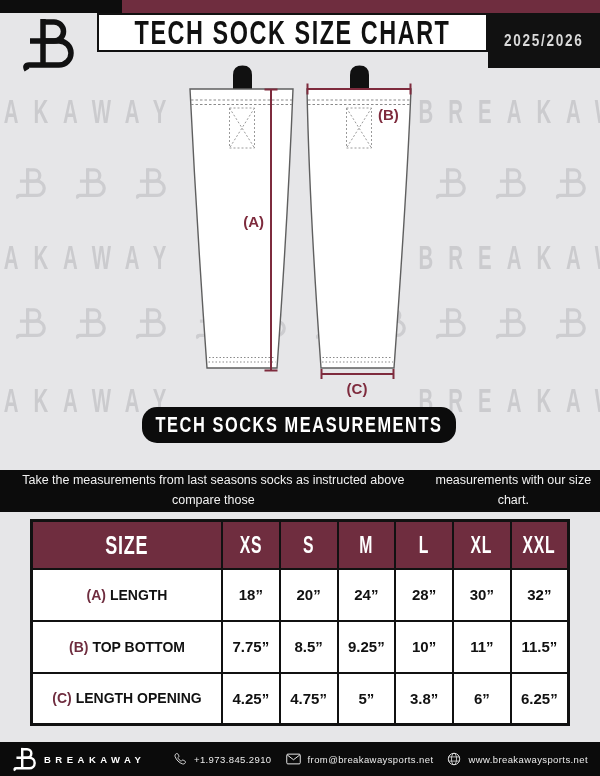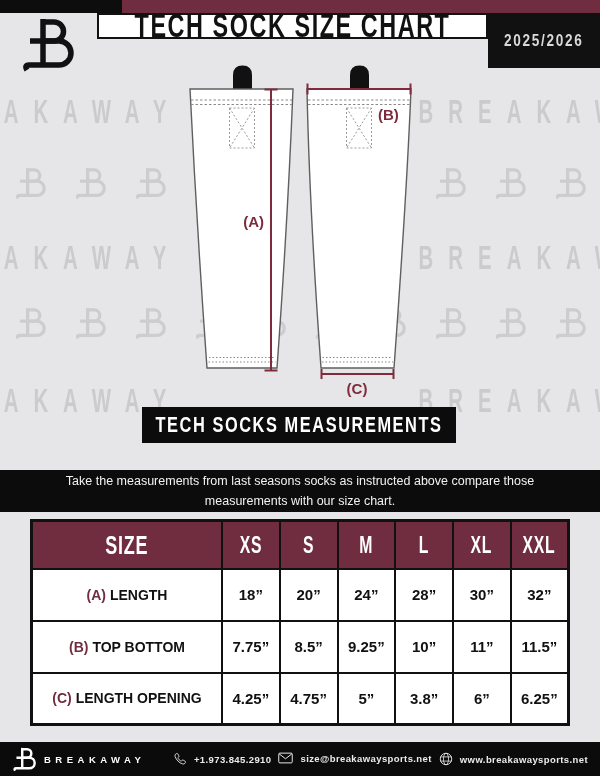--- a/index.html
+++ b/index.html
@@ -3,21 +3,21 @@
 <meta charset="utf-8">
 <style>
   html,body{margin:0;padding:0;background:#bbb;}
   .page{position:relative;width:600px;height:776px;background:#e6e6e8;overflow:hidden;
         font-family:"Liberation Sans",sans-serif;margin:0 auto;}
   .abs{position:absolute;}
 
   
   .maroon-bar{left:108px;top:0;width:492px;height:15px;background:#6f2d3f;}
   .black-strip{left:0;top:0;width:122px;height:13px;background:#0d0d0d;}
-  .title-box{left:97px;top:13px;width:391px;height:26px;background:#fff;border:2px solid #111;
+  .title-box{left:97px;top:13px;width:391px;height:39px;background:#fff;border:2px solid #111;
              box-sizing:border-box;display:flex;align-items:center;justify-content:center;}
   .title-text{font-size:30px;font-weight:800;letter-spacing:2px;color:#111;white-space:nowrap;
               display:inline-block;transform:scale(0.78,1.12);}
   .year-box{left:488px;top:13px;width:112px;height:55px;background:#111;display:flex;
             align-items:center;justify-content:center;}
   .year-text{font-size:16px;font-weight:700;letter-spacing:2px;color:#d9d9d9;white-space:nowrap;
              display:inline-block;transform:scaleX(0.85);}
   .logo-main{left:20px;top:13px;width:54px;height:62px;color:#111;}
 
   
@@ -27,28 +27,28 @@
            display:inline-block;transform:scaleX(0.6);}
   .wm-logos{left:0;width:600px;display:flex;justify-content:space-around;align-items:center;
             color:#cdcdd0;pointer-events:none;}
   .wm-logos svg{width:32px;height:38px;}
 
   
   .sock-svg{left:0;top:0;width:600px;height:420px;}
   .meas-label{font-size:15px;font-weight:800;color:#7e2b3d;}
 
   
-  .badge{left:142px;top:407px;width:314px;height:36px;background:#0c0c0c;border-radius:0;
+  .badge{left:142px;top:407px;width:314px;height:36px;background:#0c0c0c;border-radius:15px;
          display:flex;align-items:center;justify-content:center;}
   .badge-text{font-size:21px;font-weight:800;letter-spacing:2px;color:#fff;white-space:nowrap;
               display:inline-block;transform:scale(0.78,1.05);}
   .unit{left:0;top:470px;width:600px;text-align:center;font-style:italic;font-weight:600;
         font-size:15px;color:#3a3a3a;}
   .instruction{left:0;top:470px;width:600px;height:42px;background:#0c0c0c;color:#f2f2f2;
-               font-size:12.5px;line-height:1.6;text-align:center;display:flex;flex-direction:column;
+               font-size:12.5px;line-height:1.6;text-align:center;display:flex;flex-direction:row;
                justify-content:center;}
 
   
   .size-table{position:absolute;left:30px;top:519px;width:540px;border-collapse:collapse;
               table-layout:fixed;border:3px solid #111;}
   .size-table th,.size-table td{border:2px solid #111;text-align:center;vertical-align:middle;padding:0;}
   .size-table thead tr{height:48px;background:#6f2d3f;}
   .size-table tbody tr{height:52px;background:#fff;}
   .col-size{width:188px;}
   .hdr{font-size:21px;font-weight:800;color:#fff;letter-spacing:1px;white-space:nowrap;
@@ -57,21 +57,21 @@
   .row-label{font-size:14px;font-weight:800;color:#111;white-space:nowrap;margin-top:36px;}
   .row-prefix{color:#6f2d3f;}
   .val{font-size:15px;font-weight:800;color:#111;margin-left:12px;}
 
   
   .footer{left:0;top:742px;width:600px;height:34px;background:#0b0b0b;display:flex;
           align-items:center;box-sizing:border-box;padding:0 12px;color:#ececec;}
   .footer-brand{display:flex;align-items:center;gap:8px;}
   .footer-brand svg{width:24px;height:28px;color:#fff;}
   .brand-name{font-size:9.5px;font-weight:700;letter-spacing:4.5px;color:#fff;}
-  .contacts{margin-left:auto;display:flex;align-items:flex-start;gap:7px;font-weight:bold;}
+  .contacts{margin-left:auto;display:flex;align-items:center;gap:14px;}
   .contact{display:flex;align-items:center;gap:7px;font-size:9.5px;letter-spacing:0.4px;}
   .contact svg{display:block;}
 </style>
 </head>
 <body>
 
 <svg width="0" height="0" style="position:absolute">
   <defs>
     <g id="bmono" fill="none" stroke="currentColor">
       <path stroke-width="5.5" d="M23 6 V52"></path>
@@ -266,21 +266,21 @@
         <svg width="14" height="14" viewBox="0 0 20 20">
           <path d="M4.5 2.5 C5.5 2 6.5 2 7 3 L8.3 5.3 C8.8 6.2 8.3 7 7.5 7.6 C7 8 6.9 8.2 7.2 8.9 C7.9 10.4 9.6 12.1 11.1 12.8 C11.8 13.1 12 13 12.4 12.5 C13 11.7 13.8 11.2 14.7 11.7 L17 13 C18 13.5 18 14.5 17.5 15.5 C16.8 16.8 15 17.5 13.5 17 C9 15.6 4.4 11 3 6.5 C2.5 5 3.2 3.2 4.5 2.5 Z" fill="none" stroke="currentColor" stroke-width="1.3"></path>
         </svg>
         <span>+1.973.845.2910</span>
       </div>
       <div class="contact">
         <svg width="15" height="12" viewBox="0 0 20 15">
           <rect x="1" y="1" width="18" height="13" rx="1.5" fill="none" stroke="currentColor" stroke-width="1.3"></rect>
           <path d="M1.5 2 L10 8.5 L18.5 2" fill="none" stroke="currentColor" stroke-width="1.3"></path>
         </svg>
-        <span>size@breakawaysports.net</span>
+        <span>from@breakawaysports.net</span>
       </div>
       <div class="contact">
         <svg width="14" height="14" viewBox="0 0 20 20">
           <circle cx="10" cy="10" r="8.2" fill="none" stroke="currentColor" stroke-width="1.3"></circle>
           <ellipse cx="10" cy="10" rx="3.6" ry="8.2" fill="none" stroke="currentColor" stroke-width="1.1"></ellipse>
           <path d="M2 7 H18 M2 13 H18" stroke="currentColor" stroke-width="1.1" fill="none"></path>
         </svg>
         <span>www.breakawaysports.net</span>
       </div>
     </div>

